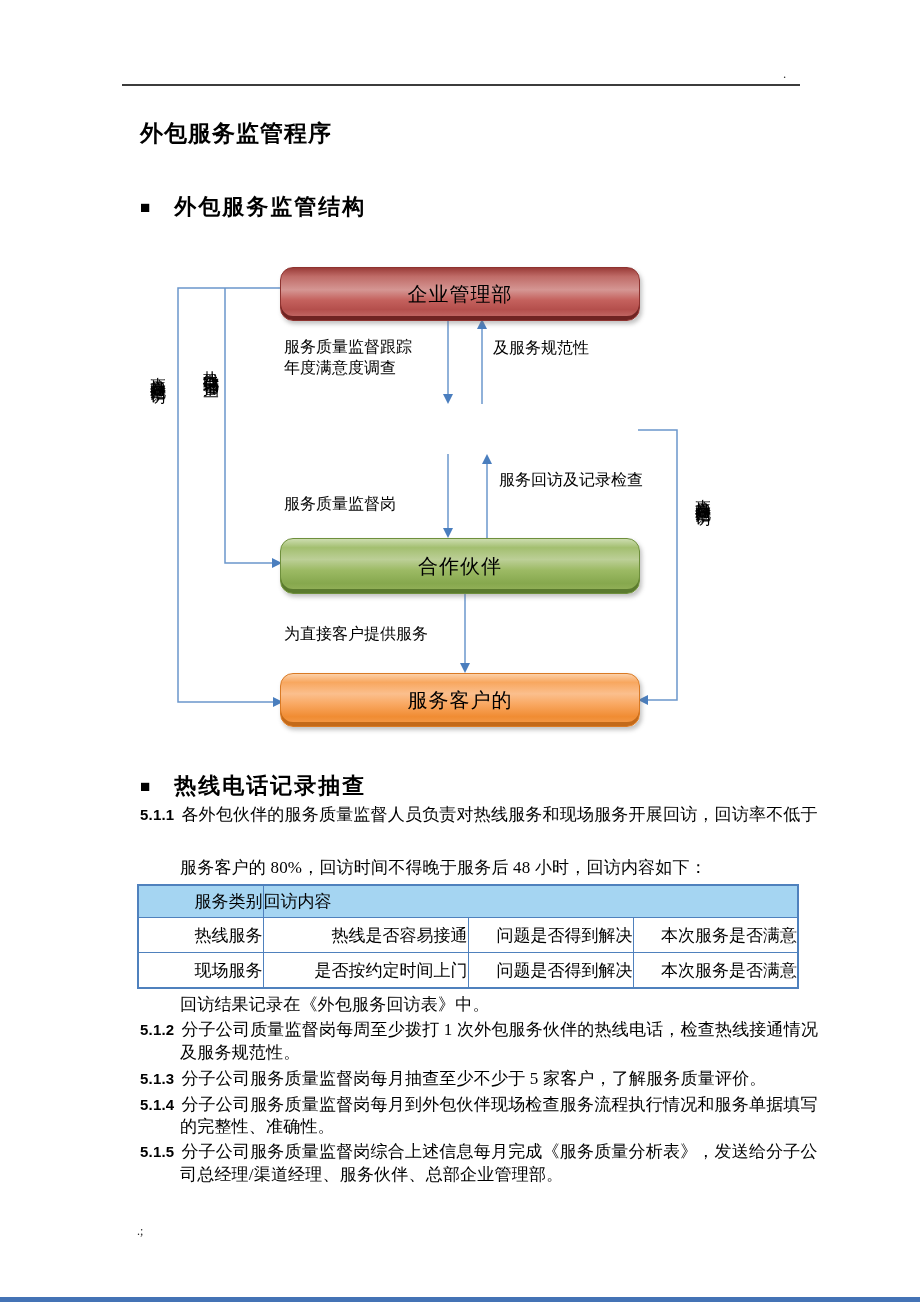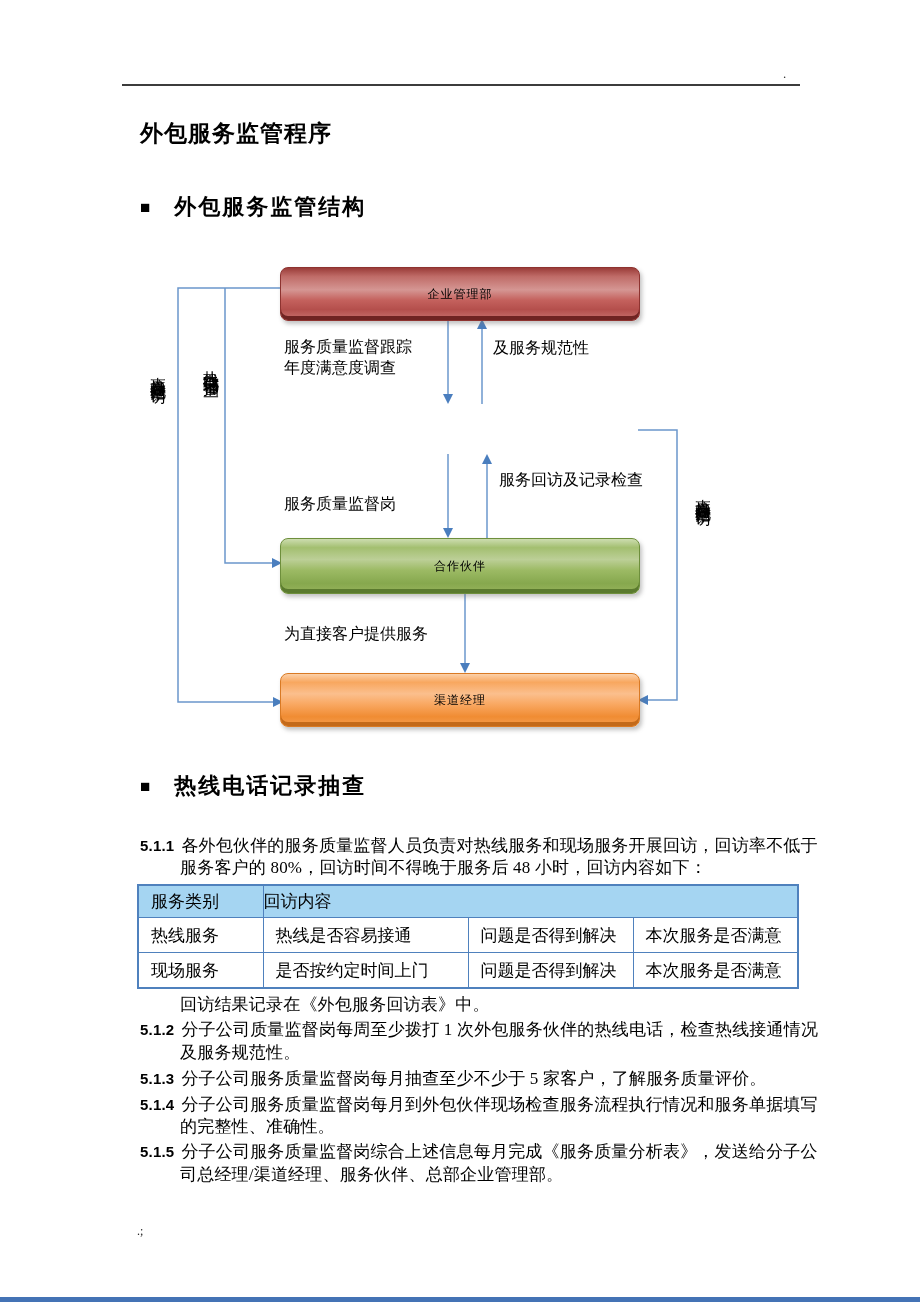--- a/index.html
+++ b/index.html
@@ -12,23 +12,23 @@
   .header-dot{position:absolute;left:783px;top:66px;font-size:13px;color:#333;}
 
   .doc-title{position:absolute;left:140px;top:118px;margin:0;font-size:23px;font-weight:bold;
              letter-spacing:1px;}
 
   .sec-heading{position:absolute;left:140px;height:30px;display:flex;align-items:center;}
   .sec-bullet{font-size:17px;line-height:1;margin-right:24px;}
   .sec-text{font-size:22px;font-weight:bold;letter-spacing:2px;text-align:right;}
 
   
-  .node{position:absolute;left:280px;width:358px;border-radius:8px;
+  .node{position:absolute;left:280px;width:358px;border-radius:13px;
         display:flex;align-items:center;justify-content:center;
-        font-size:12px;letter-spacing:1px;color:#000;
+        font-size:20px;letter-spacing:1px;color:#000;
         box-shadow:2px 3px 4px rgba(120,120,120,.45);}
   .node-red{top:267px;height:52px;border:1px solid #8e3330;
     background:linear-gradient(180deg,#9a3c39 0%,#bf6b67 16%,#d59693 42%,#c4615d 62%,#b44f4c 80%,#c8736f 100%);
     box-shadow:inset 0 -4px 0 #6f2422,2px 3px 4px rgba(120,120,120,.45);}
   .node-blue{top:404px;height:50px;border:1px solid #33608f;
     background:linear-gradient(180deg,#b3cbe4 0%,#6a93c3 15%,#93b2d5 35%,#7399c5 55%,#4d7cb0 80%,#6e94c0 100%);
     box-shadow:inset 0 -4px 0 #27507e,2px 3px 4px rgba(120,120,120,.45);}
   .node-green{top:538px;height:54px;border:1px solid #6e8f3c;
     background:linear-gradient(180deg,#cdddb0 0%,#a3bf70 16%,#bccf97 38%,#9cba64 58%,#86a84e 82%,#97b35c 100%);
     box-shadow:inset 0 -4px 0 #5a7a2e,2px 3px 4px rgba(120,120,120,.45);}
@@ -43,21 +43,21 @@
   .connectors{position:absolute;left:130px;top:260px;width:600px;height:480px;}
 
   
   .pline{position:absolute;font-size:17px;line-height:25px;white-space:nowrap;letter-spacing:0.2px;}
   .pnum{font-family:"Liberation Sans","DejaVu Sans",sans-serif;font-weight:600;font-size:15px;
         margin-right:7px;}
 
   
   .svc-table{position:absolute;left:137px;top:884px;border-collapse:collapse;table-layout:fixed;
              font-size:17px;}
-  .svc-table td,.svc-table th{border:1px solid #4f81bd;padding:0 0 0 12px;text-align:left;
+  .svc-table td,.svc-table th{border:1px solid #4f81bd;padding:0 0 0 12px;text-align:right;
              font-weight:normal;vertical-align:middle;}
   .svc-table{border:2px solid #4f81bd;}
   .svc-table .hdr td{background:#a5d5f2;height:31px;}
   .svc-table .hdr .merged{text-align:left;padding:0;}
   .svc-table .body-row td{height:34px;background:#ffffff;}
 
   .footer-mark{position:absolute;left:137px;top:1224px;font-size:12px;color:#222;}
   .bottom-line{position:absolute;left:0;top:1297px;width:920px;height:5px;background:#4473b5;}
 </style>
 </head>
@@ -98,42 +98,42 @@
     </g>
   </svg>
 
   <div class="node node-red">
     <span>企业管理部</span>
   </div>
   <div class="node node-green">
     <span>合作伙伴</span>
   </div>
   <div class="node node-orange">
-    <span>渠道经理</span>
+    <span>服务客户的</span>
   </div>
 
   <div class="edge-label" style="left:284px;top:336px;">
     <div>服务质量监督跟踪</div>
     <div>年度满意度调查</div>
   </div>
   <div class="edge-label" style="left:493px;top:337px;">及服务规范性</div>
   <div class="edge-label" style="left:284px;top:493px;">服务质量监督岗</div>
   <div class="edge-label" style="left:499px;top:469px;">服务回访及记录检查</div>
   <div class="edge-label" style="left:284px;top:623px;">为直接客户提供服务</div>
 
   <div class="v-label" style="left:147px;top:364px;">直接客户电话回访</div>
   <div class="v-label" style="left:200px;top:358px;">热线电话记录抽查</div>
   <div class="v-label" style="left:692px;top:486px;">直接客户电话回访</div>
 
   <div class="sec-heading" style="top:771px;">
     <span class="sec-bullet">■</span>
     <span class="sec-text">热线电话记录抽查</span>
   </div>
 
-  <div class="pline" style="left:140px;top:833px;">
+  <div class="pline" style="left:140px;top:802px;">
     <span class="pnum">5.1.1</span><span>各外包伙伴的服务质量监督人员负责对热线服务和现场服务开展回访，回访率不低于</span>
   </div>
   <div class="pline" style="left:180px;top:855px;">服务客户的 80%，回访时间不得晚于服务后 48 小时，回访内容如下：</div>
 
   <table class="svc-table">
     <colgroup>
         <col style="width:125px">
         <col style="width:205px">
         <col style="width:165px">
         <col style="width:165px">

